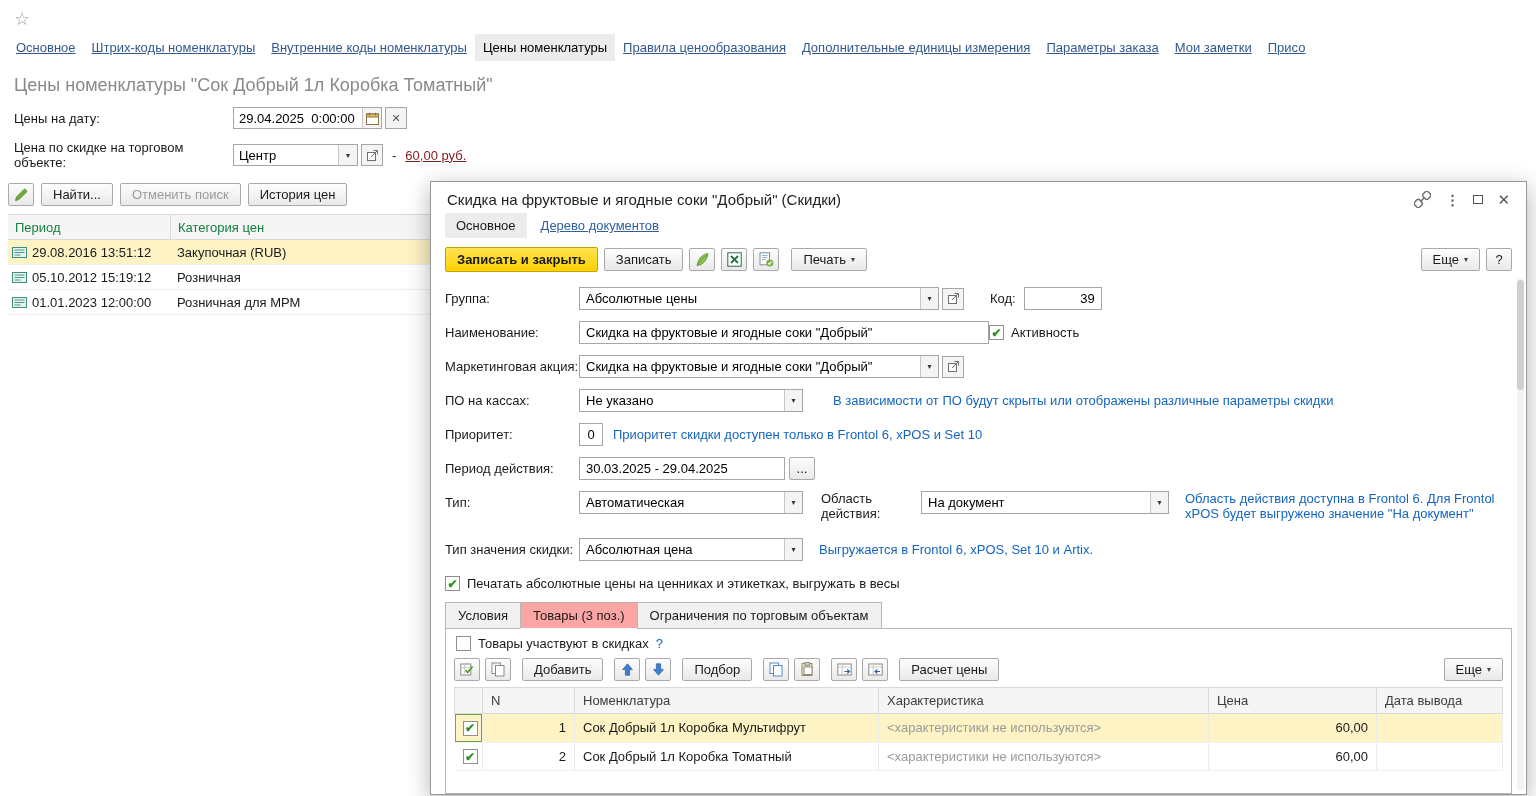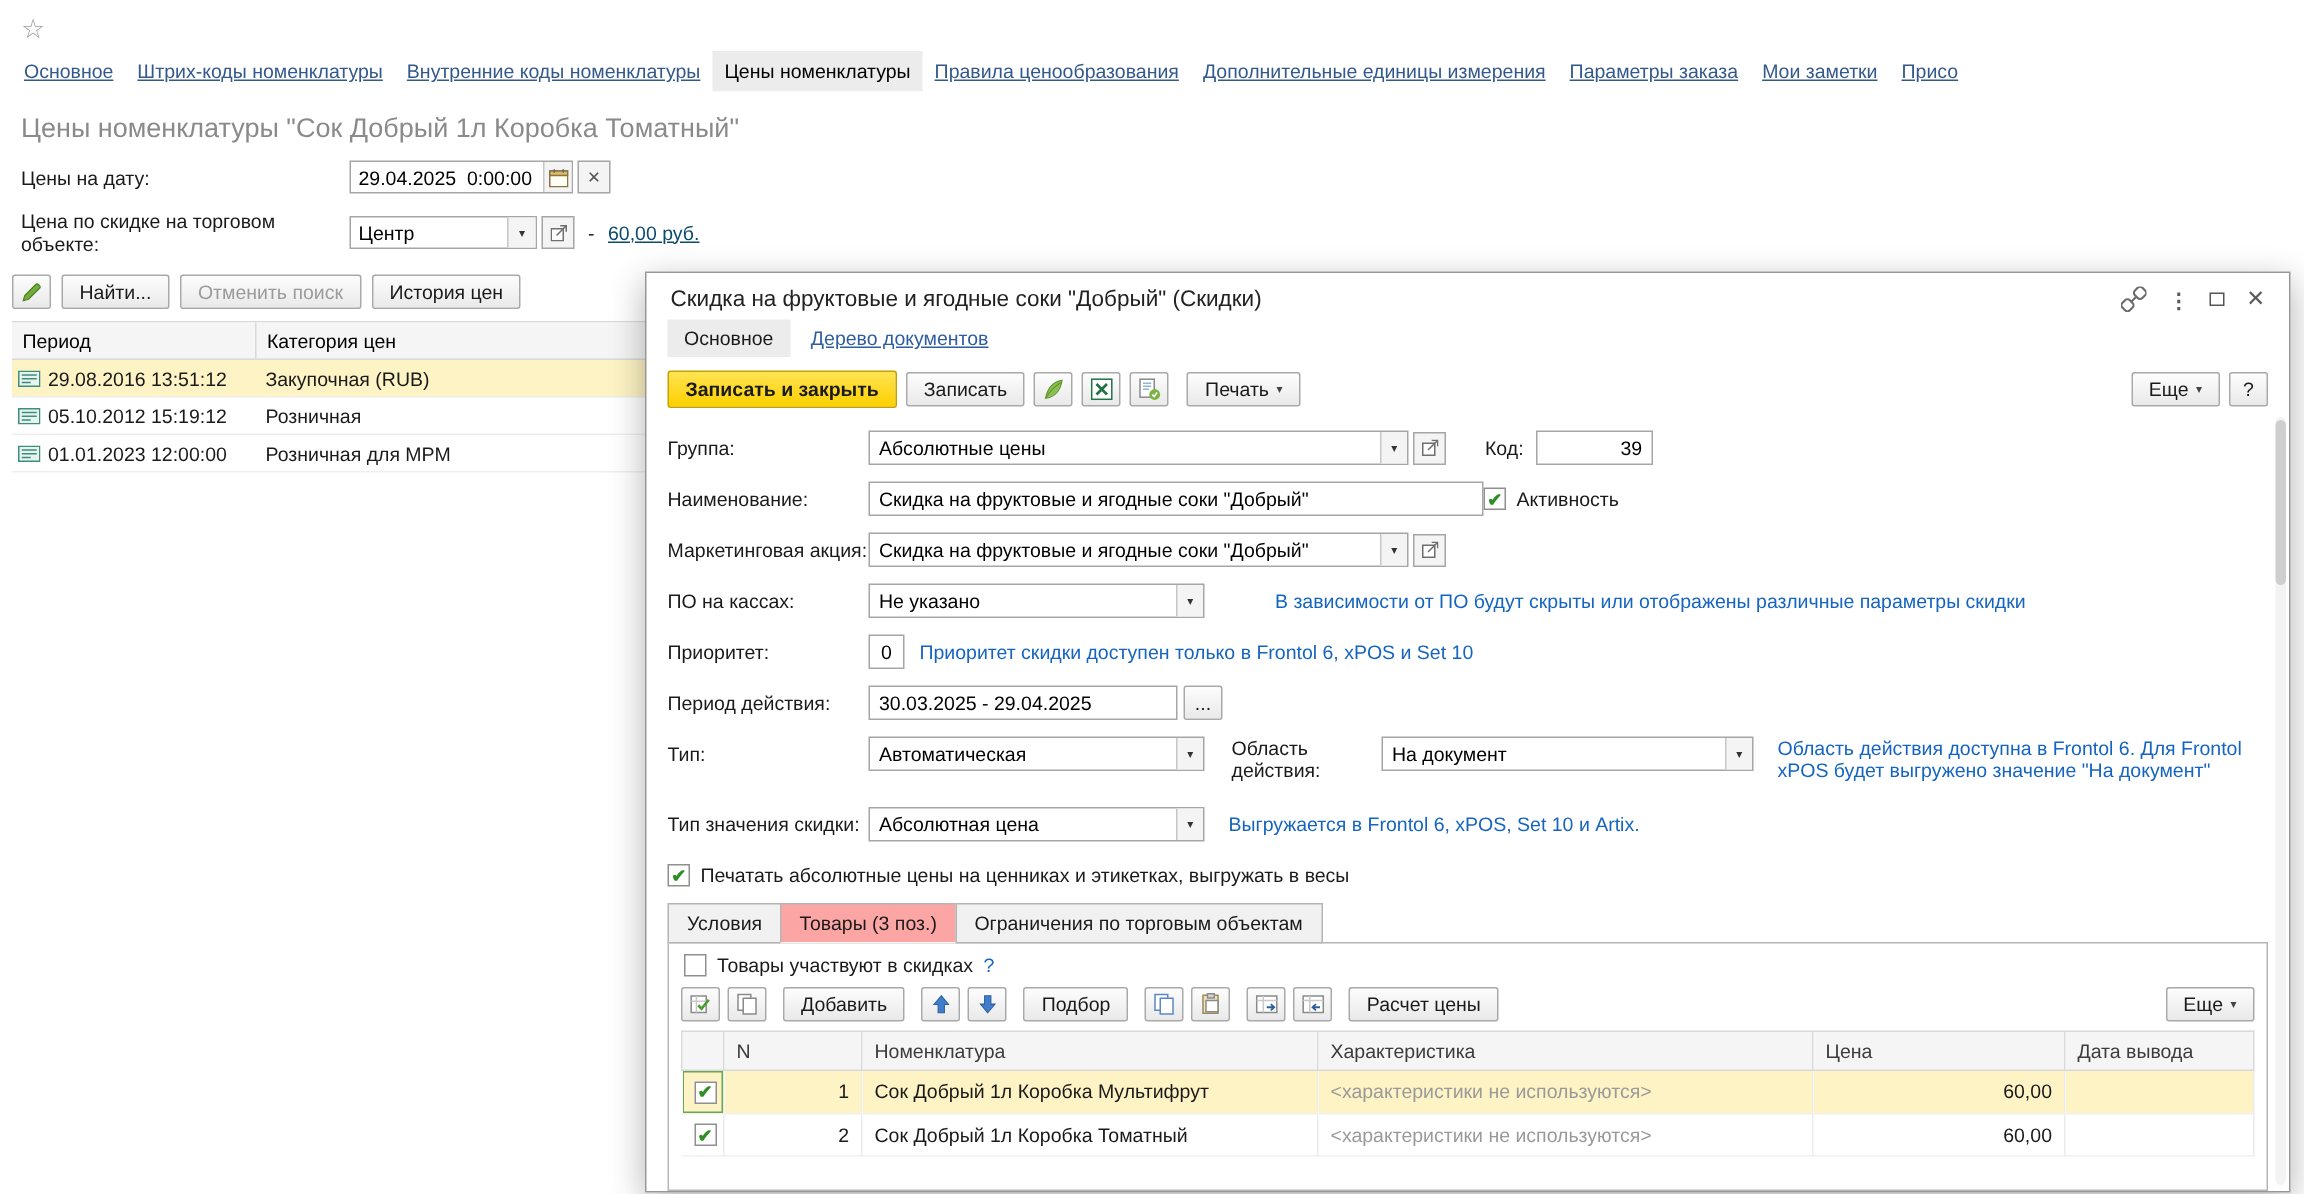--- a/index.html
+++ b/index.html
@@ -19,30 +19,30 @@
 
   .frow-left { display:flex; align-items:center; margin:11px 0 0 14px; }
   .flabel { width:219px; flex-shrink:0; }
 
   .input-group { display:inline-flex; align-items:stretch; border:1px solid #a6a6a6; background:#fff; height:22px; }
   .input-group input { border:0; outline:0; padding:0 5px; font:inherit; height:100%; min-width:0; background:transparent; }
   .ig-btn { width:19px; display:flex; align-items:center; justify-content:center; background:#f4f4f4; border-left:1px solid #c6c6c6; cursor:pointer; font-size:8px; color:#333; }
   .sq-btn { width:22px; height:22px; margin-left:3px; border:1px solid #a6a6a6; background:#f4f4f4; display:inline-flex; align-items:center; justify-content:center; cursor:pointer; color:#555; font-size:11px; }
 
   .dash { margin:0 9px; }
-  .price-link { color:#0c4a6e; text-decoration:underline; cursor:pointer; }
+  .price-link { color:#7f1d1d; text-decoration:underline; cursor:pointer; }
 
   .btn-row { display:flex; gap:7px; margin:13px 0 0 8px; align-items:center; }
   .btn { height:23px; padding:0 11px; background:linear-gradient(#fdfdfd,#e9e9e9); border:1px solid #a9a9a9; border-radius:2px; font:13px "Liberation Sans", sans-serif; color:#1a1a1a; display:inline-flex; align-items:center; gap:5px; cursor:pointer; white-space:nowrap; }
   .btn.disabled { color:#9b9b9b; cursor:default; }
   .icon-btn { width:26px; padding:0; justify-content:center; }
   .drop-caret { font-size:8px; color:#444; }
 
   .ptable { width:424px; margin:8px 0 0 8px; border-top:1px solid #d9d9d9; }
-  .pt-head { display:flex; background:#f5f5f5; border-bottom:1px solid #d9d9d9; height:25px; align-items:center; color:#000000; }
+  .pt-head { display:flex; background:#f5f5f5; border-bottom:1px solid #d9d9d9; height:25px; align-items:center; color:#15803d; }
   .pt-head .c1 { width:162px; padding-left:7px; }
   .pt-head .c2 { flex:1; padding-left:7px; border-left:1px solid #d9d9d9; height:100%; display:flex; align-items:center; }
   .pt-row { display:flex; height:25px; align-items:center; border-bottom:1px solid #efefef; cursor:pointer; }
   .pt-row.selected { background:#fdf3c4; }
   .pt-row .c1 { width:162px; padding-left:4px; display:flex; align-items:center; gap:5px; }
   .pt-row .c2 { flex:1; padding-left:7px; }
   .rec-icon { display:inline-flex; }
 
   
   .dialog { position:absolute; left:430px; top:181px; width:1097px; height:614px; background:#fff; border:1px solid #979797; box-shadow:0 6px 22px rgba(0,0,0,.3); display:flex; flex-direction:column; overflow:hidden; }
@@ -303,21 +303,21 @@
             </svg>
         </span>
       </div>
 
       <div class="frow">
         <span class="main-label">ПО на кассах:</span>
         <div class="combo">
           <input style="width: 204px;" value="Не указано">
           <span class="drop">▾</span>
         </div>
-        <span class="hint" style="margin-left:47px">В зависимости от ПО будут скрыты или отображены различные параметры скидки</span>
+        <span class="hint" style="margin-left:30px">В зависимости от ПО будут скрыты или отображены различные параметры скидки</span>
       </div>
 
       <div class="frow">
         <span class="main-label">Приоритет:</span>
         <input class="inp" style="width: 24px; text-align: center;" value="0">
         <span class="hint" style="margin-left:10px">Приоритет скидки доступен только в Frontol 6, xPOS и Set 10</span>
       </div>
 
       <div class="frow">
         <span class="main-label">Период действия:</span>

